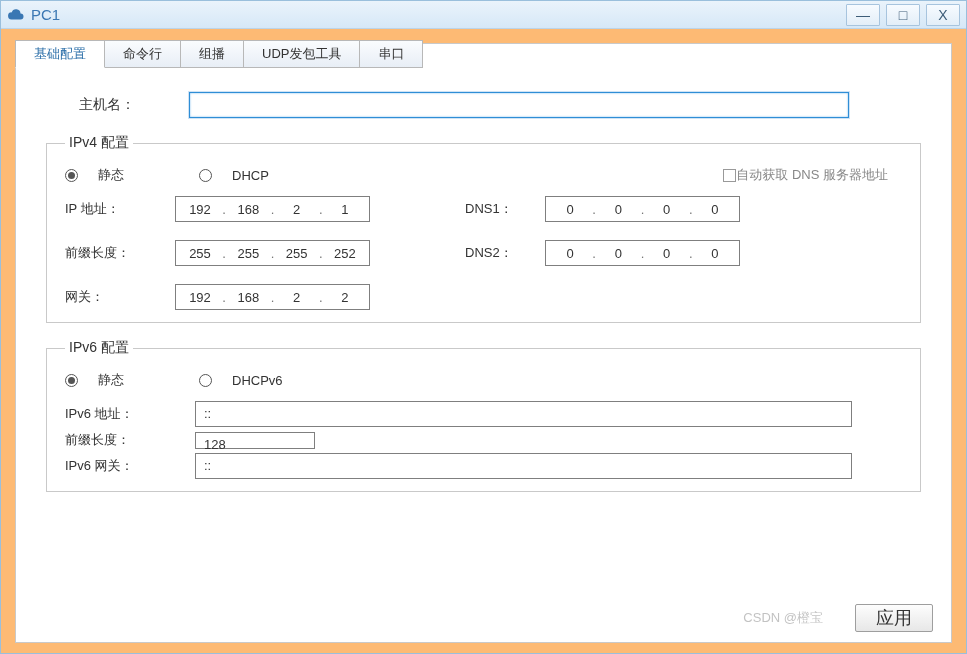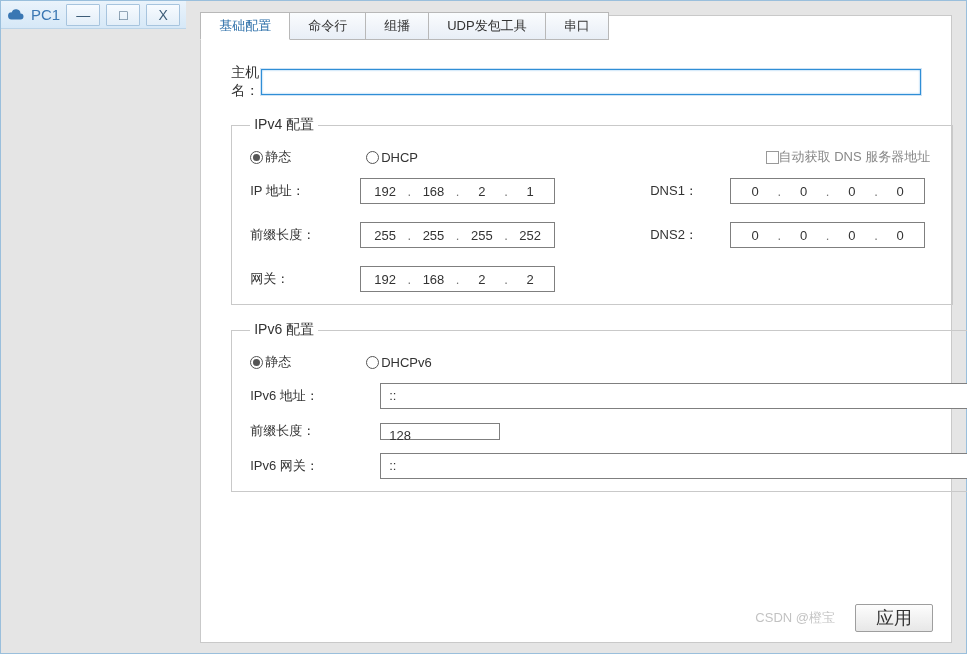--- a/index.html
+++ b/index.html
@@ -7,22 +7,23 @@
       margin: 0;
       font-family: "Microsoft YaHei", SimSun, Arial, sans-serif;
       font-size: 13px;
       background: #fff;
       color: #333;
     }
     .window {
       width: 967px;
       height: 654px;
       border: 1px solid #9abfdc;
-      background: #e5e5e5;
-      display: flex;
+      background: #fdba74;
+      display: flex;
+      flex-direction: column;
     }
     .titlebar {
       height: 28px;
       background: linear-gradient(#eaf3fb, #d6e8f7);
       border-bottom: 1px solid #bcd4e8;
       display: flex;
       align-items: center;
       padding: 0 6px;
       color: #3a77b3;
       font-size: 15px;
@@ -85,21 +86,21 @@
     }
     .content {
       position: absolute;
       top: 24px;
       left: 0;
       right: 0;
       bottom: 0;
       padding: 24px 30px 14px 30px;
     }
 
-    .row { display: flex; align-items: center; margin-bottom: 16px; }
+    .row { display: flex; align-items: center; margin-bottom: 16px; margin-left: 33px; }
     .label { width: 110px; color: #333; font-size: 14px;}
     .row .right-area { flex: 1; position: relative; display: flex; align-items: center;}
     .text-input {
       border: 1px solid #7aa2c7;
       height: 26px;
       line-height: 24px;
       padding: 0 6px;
       font-size: 13px;
       width: 660px;
       background: #fff;
@@ -112,30 +113,30 @@
       line-height: 24px;
       padding: 0 8px;
       font-size: 13px;
       width: 660px;
       background: #fff;
     }
 
     fieldset.group {
       border: 1px solid #c9c9c9;
       margin: 0 0 16px 0;
-      padding: 14px 22px 12px 18px;
+      padding: 14px 32px 12px 18px;
       position: relative;
     }
     fieldset.group > legend {
       font-size: 14px;
       color: #333;
       padding: 0 4px;
     }
     .radio-row { display: flex; align-items: center; gap: 75px; margin-bottom: 12px;}
-    .radio-item { display: flex; align-items: center; gap: 2px; cursor: pointer;}
+    .radio-item { display: flex; align-items: center; gap: 20px; cursor: pointer;}
     .radio { width: 13px; height: 13px; border: 1.5px solid #555; border-radius: 50%; display: inline-flex; align-items: center; justify-content: center; }
     .radio.checked::after { content:""; width: 7px; height: 7px; background: #555; border-radius: 50%; }
 
     .cfg-grid { display: grid; grid-template-columns: 110px 200px 90px 80px 200px; row-gap: 18px; align-items: center; }
     .ip-box {
       border: 1px solid #7f7f7f;
       height: 26px;
       display: flex;
       align-items: center;
       justify-content: space-between;
@@ -143,21 +144,21 @@
       width: 195px;
       font-size: 13px;
       background: #fff;
     }
     .ip-seg { width: 28px; text-align: center; display:inline-block; }
     .ip-dot { color: #777; }
 
     .checkbox-row { display: flex; align-items: center; color: #888; }
     .checkbox { width: 13px; height: 13px; border: 1px solid #999; background: #fff; }
 
-    .bottom-bar { position: absolute; bottom: 10px; right: 18px; display:flex; align-items:center; gap:20px;}
+    .bottom-bar { position: absolute; bottom: 10px; right: 18px; display:flex; align-items:center; gap:32px;}
     .apply-btn {
       width: 78px;
       height: 28px;
       border: 1px solid #9e9e9e;
       background: linear-gradient(#fdfdfd,#e7e7e7);
       font-size: 18px;
       color: #333;
       cursor: pointer;
       border-radius: 2px;
     }
@@ -168,21 +169,21 @@
     }
     .wide-box {
       border: 1px solid #7f7f7f;
       height: 26px;
       line-height: 24px;
       padding: 0 8px;
       width: 657px;
       background: #fff;
     }
     .short-box { width: 120px; border:1px solid #7f7f7f; height:17px; line-height:24px; padding:0 8px; background:#fff;}
-    .ipv6-grid { display:grid; grid-template-columns: 130px 1fr; row-gap:13px; align-items:center;margin-top:8px;}
+    .ipv6-grid { display:grid; grid-template-columns: 130px 1fr; row-gap:4px; align-items:center;margin-top:8px;}
   </style>
 </head>
 <body>
 
 <div class="window">
 
   <div class="titlebar">
     <svg class="app-icon" viewBox="0 0 24 24">
       <path d="M6 18h12a4 4 0 0 0 0-8 6 6 0 0 0-11.7-1.5A4.5 4.5 0 0 0 6 18z"></path>
     </svg>

